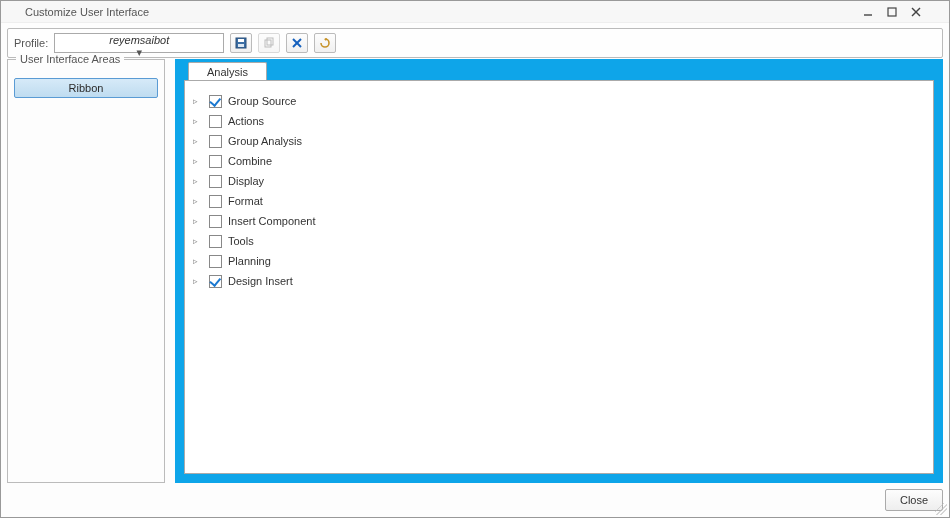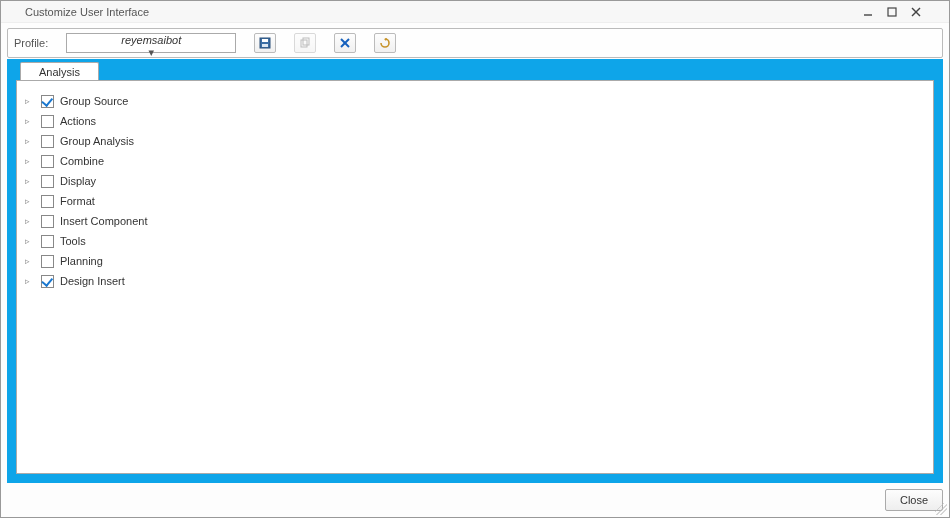--- a/index.html
+++ b/index.html
@@ -2,21 +2,21 @@
 <html><head>
 <meta charset="utf-8">
 <style>
   * { box-sizing: border-box; }
   html, body { margin: 0; padding: 0; font-family: "Segoe UI", Tahoma, Arial, sans-serif; font-size: 11px; color: #333; background: #fff; }
   .window { width: 950px; height: 518px; border: 1px solid #999; position: relative; background: #fdfdfd; }
   .titlebar { height: 22px; line-height: 22px; padding: 0 24px; background: #f7f7f7; display: flex; align-items: center; justify-content: space-between; border-bottom: 1px solid #eee; color: #555; }
   .titlebar .title { font-size: 11px; }
   .win-controls { display: flex; gap: 6px; align-items: center; }
   .win-btn { width: 18px; height: 16px; display: inline-flex; align-items: center; justify-content: center; color: #444; cursor: default; }
-  .toolbar-row { margin: 5px 6px 6px 6px; border: 1px solid #bbb; border-radius: 2px; padding: 4px 6px; display: flex; align-items: center; gap: 18px; background: #fefefe; }
+  .toolbar-row { margin: 5px 6px 6px 6px; border: 1px solid #bbb; border-radius: 2px; padding: 4px 6px; display: flex; align-items: center; gap: 6px; background: #fefefe; }
   .toolbar-row .label { color: #555; }
   .profile-select { width: 170px; height: 20px; border: 1px solid #aaa; background: #fff; display: flex; align-items: center; justify-content: space-between; padding: 0 4px; font-style: italic; color: #333; cursor: default; flex-direction: column; }
   .profile-select .caret { font-style: normal; color: #555; }
   .icon-btn { width: 22px; height: 20px; border: 1px solid #bbb; background: linear-gradient(#fdfdfd,#f0f0f0); display: inline-flex; align-items: center; justify-content: center; cursor: default; border-radius: 2px; }
   .icon-btn.disabled { opacity: 0.55; }
   .body-area { position: absolute; left: 6px; right: 6px; top: 58px; bottom: 34px; display: flex; gap: 10px; }
   .left-panel { width: 158px; border: 1px solid #bbb; background: #fdfdfd; padding: 6px 6px; position: relative; }
   .left-panel .group-title { position: absolute; top: -7px; left: 8px; background: #fdfdfd; padding: 0 4px; color: #555; }
   .ribbon-btn { margin: 12px auto 0 auto; width: 144px; height: 20px; border: 1px solid #5a9bd4; background: linear-gradient(#d6eaf8,#bfdcf0); display: flex; align-items: center; justify-content: center; color: #2a2a2a; cursor: default; border-radius: 2px; }
   .right-panel { flex: 1; border: 1px solid #0ea5e9; background: #0ea5e9; position: relative; padding: 8px; }
@@ -93,20 +93,26 @@
     <span class="icon-btn">
       <svg width="12" height="12">
           <path d="M6 2 A4 4 0 1 1 2 6" fill="none" stroke="#c7942b" stroke-width="1.6"></path>
           <polygon points="8,1 5,2 7,4" fill="#c7942b"></polygon>
         </svg>
     </span>
   </div>
 
   <div class="body-area">
 
+    <div class="left-panel">
+      <span class="group-title">User Interface Areas</span>
+      <div class="ribbon-btn">
+        <span>Ribbon</span>
+      </div>
+    </div>
 
     <div class="right-panel">
       <div class="tab-strip">
         <div class="tab">
           <span>Analysis</span>
         </div>
       </div>
       <div class="content-box">
         <div class="tree" id="tree">
             <div class="tree-row">

